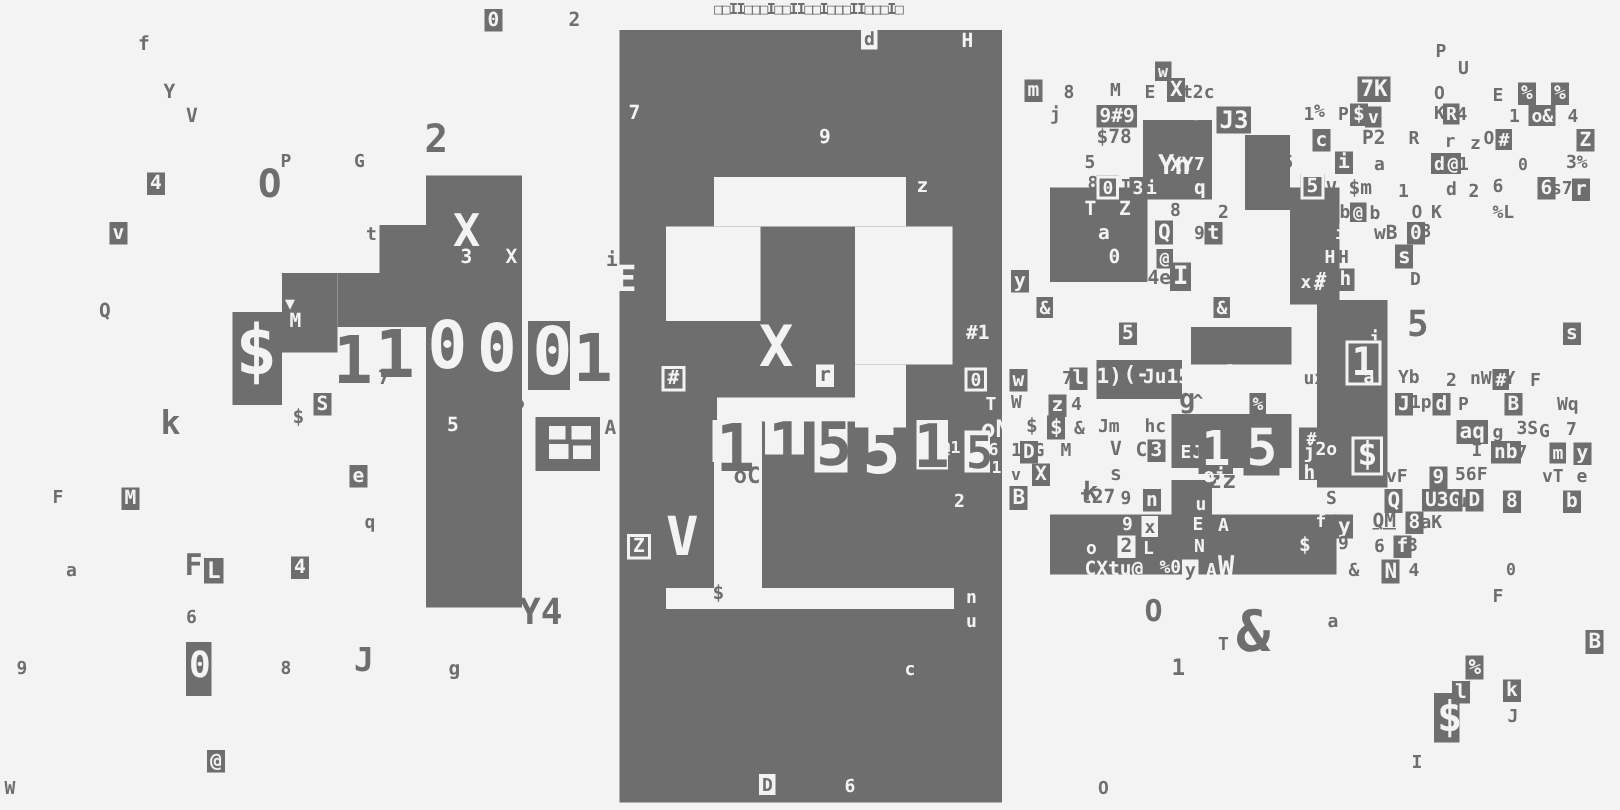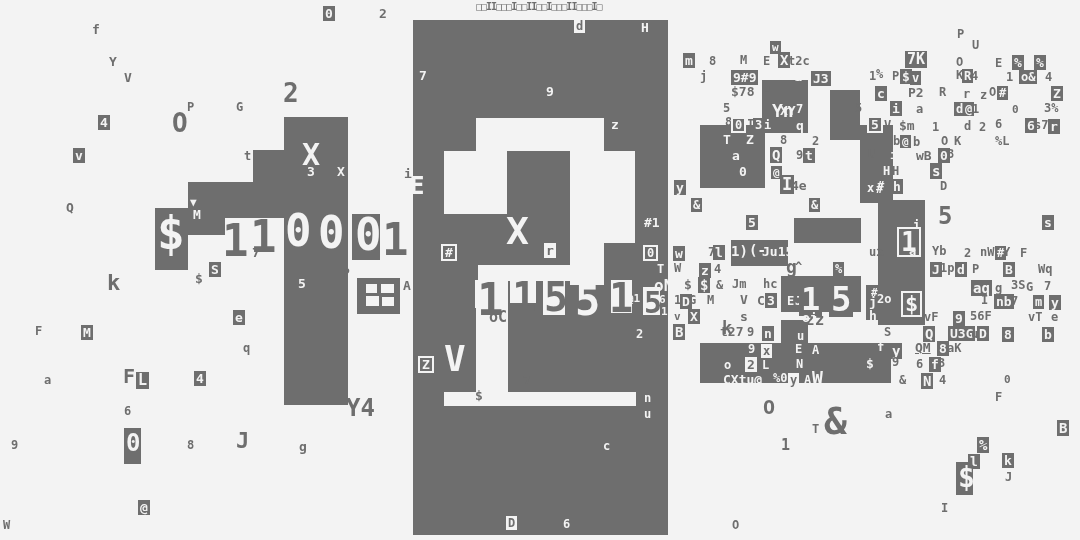--- a/index.html
+++ b/index.html
@@ -149,21 +149,21 @@
     <div class="g g-d" style="font-size: 12px; left: 709px; top: 55px;">8</div>
     <div class="g g-d" style="font-size: 12px; left: 740px; top: 54px;">M</div>
     <div class="g g-d" style="font-size: 12px; left: 763px; top: 55px;">E</div>
     <div class="g g-id" style="font-size: 14px; left: 778px; top: 52px;">X</div>
     <div class="g g-d" style="font-size: 12px; left: 788px; top: 55px;">t2c</div>
     <div class="g g-id" style="font-size: 11px; left: 770px; top: 41px;">w</div>
     <div class="g g-d" style="font-size: 12px; left: 700px; top: 70px;">j</div>
     <div class="g g-id" style="font-size: 13px; left: 731px; top: 70px;">9#9</div>
     <div class="g g-l" style="font-size: 14px; left: 764px; top: 68px;">CU</div>
     <div class="g g-l" style="font-size: 13px; left: 794px; top: 70px;">&amp;</div>
-    <div class="g g-id" style="font-size: 13px; left: 811px; top: 71px;">J3</div>
+    <div class="g g-id" style="font-size: 16px; left: 811px; top: 71px;">J3</div>
     <div class="g g-d" style="font-size: 12px; left: 869px; top: 70px;">1</div>
     <div class="g g-d" style="font-size: 12px; left: 876px; top: 68px;">%</div>
     <div class="g g-d" style="font-size: 13px; left: 731px; top: 85px;">$78</div>
     <div class="g g-d" style="font-size: 12px; left: 763px; top: 85px;">P</div>
     <div class="g g-l" style="font-size: 13px; left: 780px; top: 104px;">XY</div>
     <div class="g g-d" style="font-size: 12px; left: 723px; top: 102px;">5</div>
     <div class="g g-l" style="font-size: 18px; left: 772px; top: 102px;">Yn</div>
     <div class="g g-l" style="font-size: 12px; left: 796px; top: 103px;">7</div>
     <div class="g g-d" style="font-size: 12px; left: 855px; top: 102px;">5</div>
     <div class="g g-d" style="font-size: 12px; left: 957px; top: 28px;">P</div>
@@ -227,21 +227,21 @@
     <div class="g g-d" style="font-size: 12px; left: 913px; top: 136px;">b</div>
     <div class="g g-d" style="font-size: 12px; left: 941px; top: 135px;">O</div>
     <div class="g g-d" style="font-size: 12px; left: 954px; top: 135px;">K</div>
     <div class="g g-d" style="font-size: 12px; left: 995px; top: 135px;">%L</div>
     <div class="g g-l" style="font-size: 13px; left: 739px; top: 165px;">0</div>
     <div class="g g-id" style="font-size: 11px; left: 771px; top: 166px;">@</div>
     <div class="g g-l" style="font-size: 12px; left: 890px; top: 149px;">i</div>
     <div class="g g-d" style="font-size: 13px; left: 916px; top: 149px;">wB</div>
     <div class="g g-id" style="font-size: 13px; left: 938px; top: 148px;">0</div>
     <div class="g g-d" style="font-size: 12px; left: 947px; top: 148px;">8</div>
-    <div class="g g-d" style="font-size: 13px; left: 765px; top: 179px; margin-left: 26px;">4e</div>
+    <div class="g g-d" style="font-size: 13px; left: 765px; top: 179px;">4e</div>
     <div class="g g-id" style="font-size: 17px; left: 780px; top: 175px;">I</div>
     <div class="g g-id" style="font-size: 13px; left: 674px; top: 180px;">y</div>
     <div class="g g-l" style="font-size: 12px; left: 867px; top: 182px;">x</div>
     <div class="g g-id" style="font-size: 12px; left: 874px; top: 182px;">#</div>
     <div class="g g-l" style="font-size: 12px; left: 883px; top: 165px;">H</div>
     <div class="g g-d" style="font-size: 12px; left: 892px; top: 165px;">H</div>
     <div class="g g-id" style="font-size: 14px; left: 930px; top: 163px;">s</div>
     <div class="g g-l" style="font-size: 12px; left: 877px; top: 180px;">#</div>
     <div class="g g-id" style="font-size: 13px; left: 891px; top: 179px;">h</div>
     <div class="g g-d" style="font-size: 12px; left: 940px; top: 180px;">D</div>

